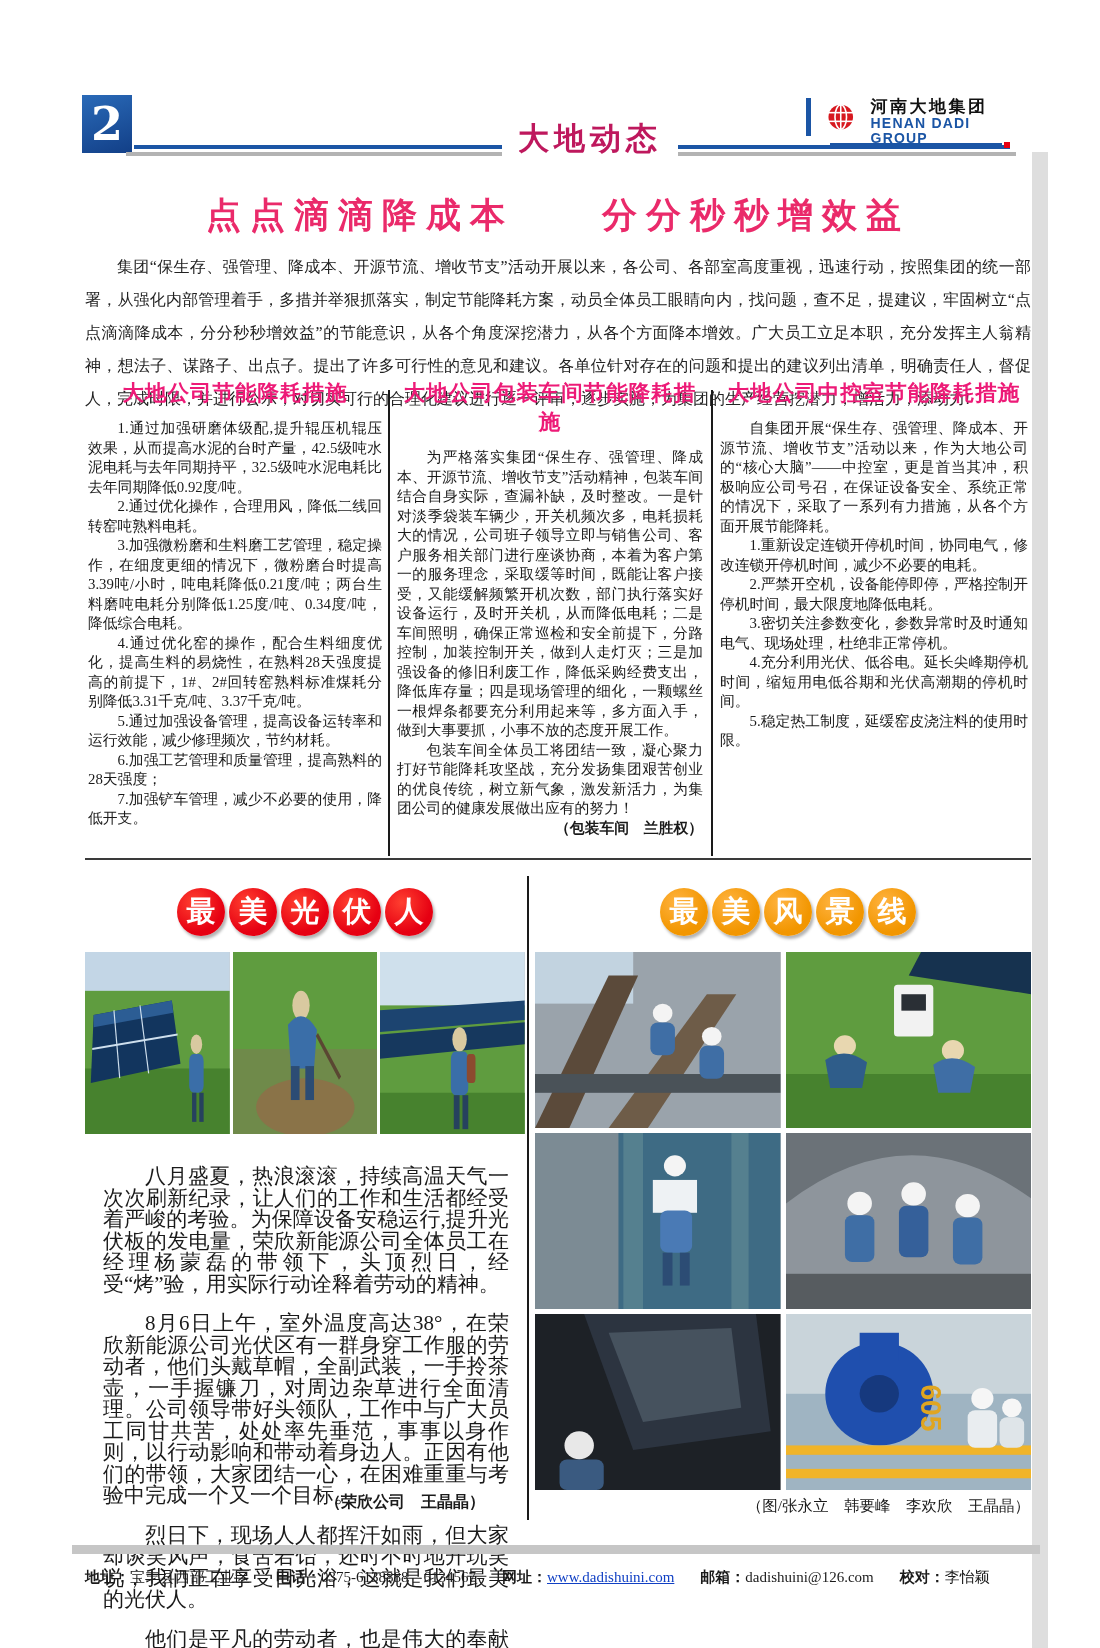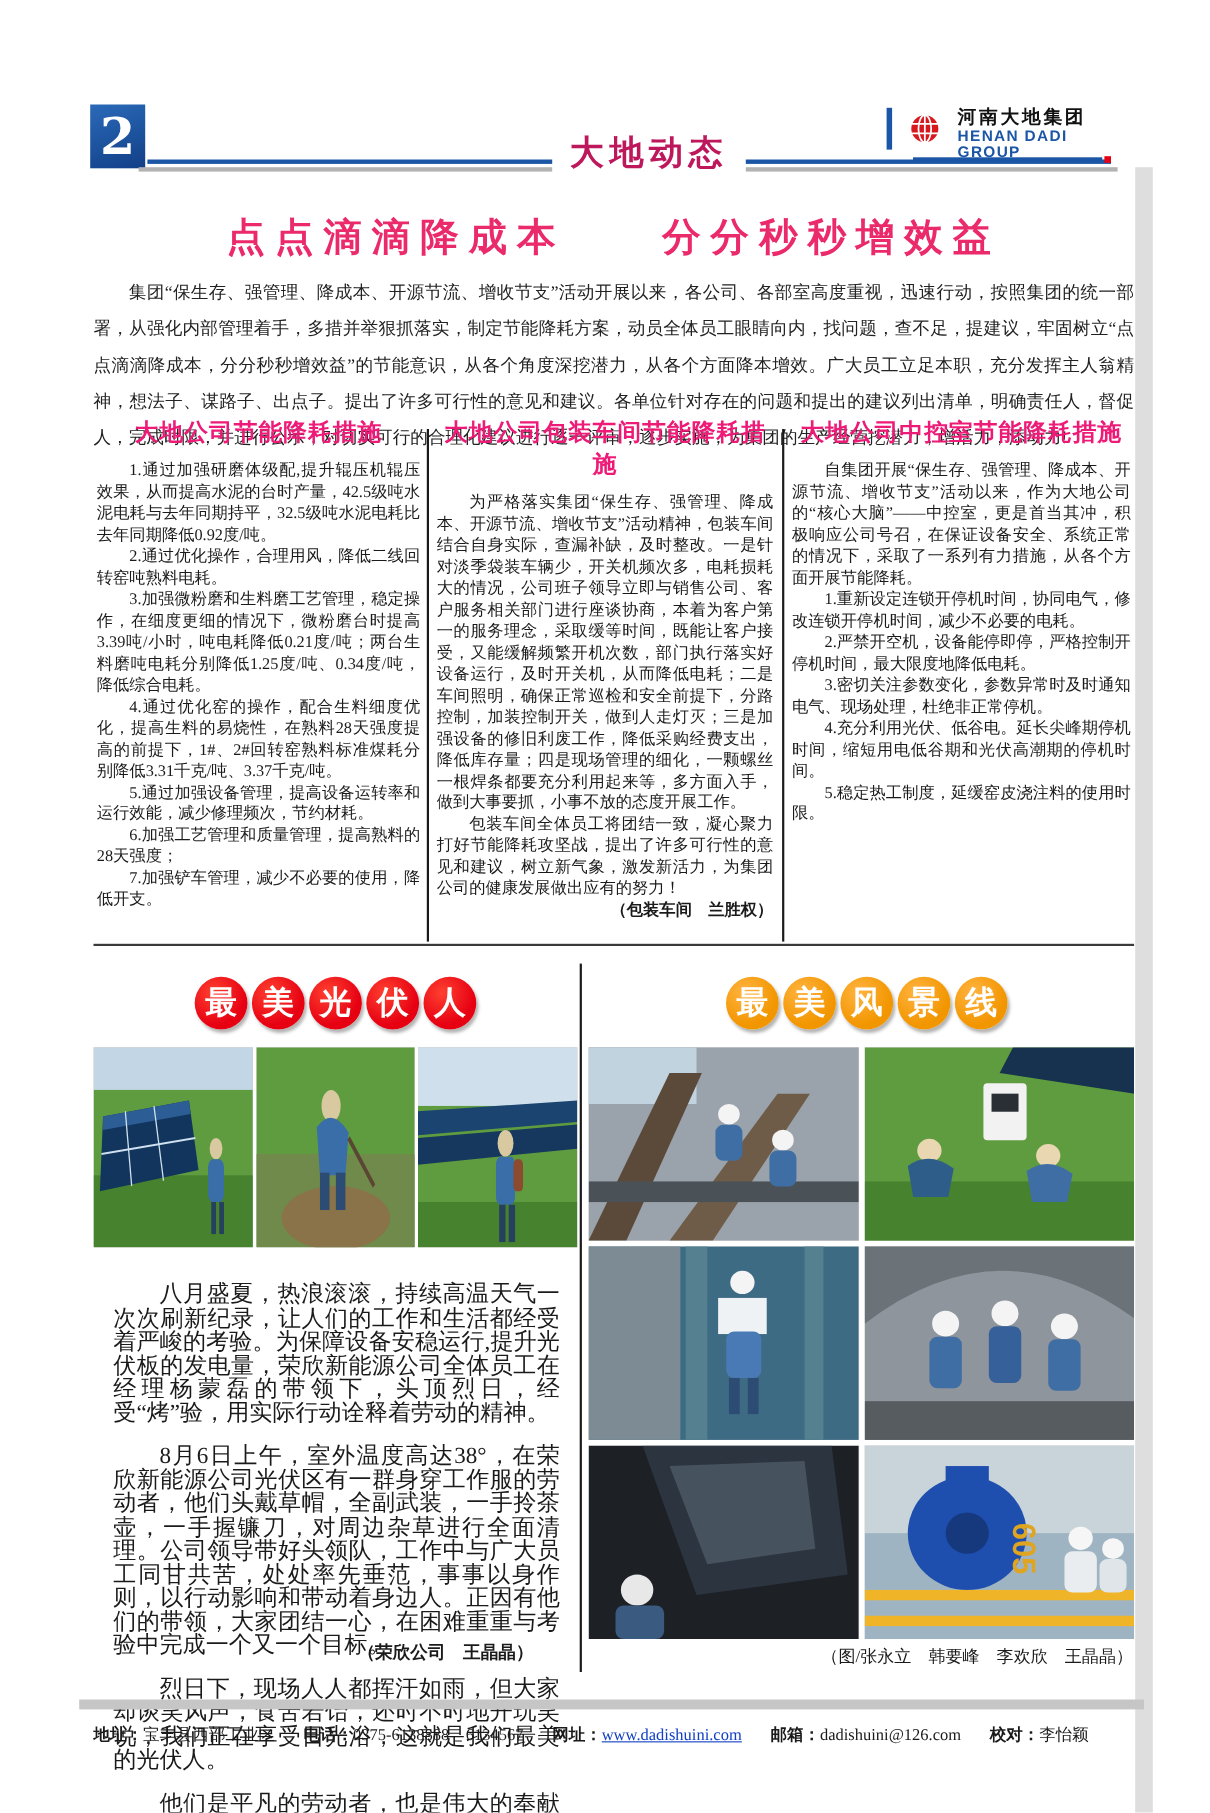--- a/index.html
+++ b/index.html
@@ -112,21 +112,21 @@
     <p>4.通过优化窑的操作，配合生料细度优化，提高生料的易烧性，在熟料28天强度提高的前提下，1#、2#回转窑熟料标准煤耗分别降低3.31千克/吨、3.37千克/吨。</p>
     <p>5.通过加强设备管理，提高设备运转率和运行效能，减少修理频次，节约材耗。</p>
     <p>6.加强工艺管理和质量管理，提高熟料的28天强度；</p>
     <p>7.加强铲车管理，减少不必要的使用，降低开支。</p>
   </div>
   <div class="vsep" style="left:388px;top:390px;height:466px;"></div>
 
   <div class="col" style="left:397px;width:306px;">
     <h2 class="col-title">大地公司包装车间节能降耗措施</h2>
     <p>为严格落实集团“保生存、强管理、降成本、开源节流、增收节支”活动精神，包装车间结合自身实际，查漏补缺，及时整改。一是针对淡季袋装车辆少，开关机频次多，电耗损耗大的情况，公司班子领导立即与销售公司、客户服务相关部门进行座谈协商，本着为客户第一的服务理念，采取缓等时间，既能让客户接受，又能缓解频繁开机次数，部门执行落实好设备运行，及时开关机，从而降低电耗；二是车间照明，确保正常巡检和安全前提下，分路控制，加装控制开关，做到人走灯灭；三是加强设备的修旧利废工作，降低采购经费支出，降低库存量；四是现场管理的细化，一颗螺丝一根焊条都要充分利用起来等，多方面入手，做到大事要抓，小事不放的态度开展工作。</p>
-    <p>包装车间全体员工将团结一致，凝心聚力打好节能降耗攻坚战，提出了许多可行性的意见和建议，树立新气象，激发新活力，为集团公司的健康发展做出应有的努力！</p>
+    <p>包装车间全体员工将团结一致，凝心聚力打好节能降耗攻坚战，充分发扬集团艰苦创业的优良传统，树立新气象，激发新活力，为集团公司的健康发展做出应有的努力！</p>
     <p class="sig" style="text-align:right;">（包装车间　兰胜权）</p>
   </div>
   <div class="vsep" style="left:711px;top:390px;height:466px;"></div>
 
   <div class="col" style="left:720px;width:308px;">
     <h2 class="col-title">大地公司中控室节能降耗措施</h2>
     <p>自集团开展“保生存、强管理、降成本、开源节流、增收节支”活动以来，作为大地公司的“核心大脑”——中控室，更是首当其冲，积极响应公司号召，在保证设备安全、系统正常的情况下，采取了一系列有力措施，从各个方面开展节能降耗。</p>
     <p>1.重新设定连锁开停机时间，协同电气，修改连锁开停机时间，减少不必要的电耗。</p>
     <p>2.严禁开空机，设备能停即停，严格控制开停机时间，最大限度地降低电耗。</p>
     <p>3.密切关注参数变化，参数异常时及时通知电气、现场处理，杜绝非正常停机。</p>

